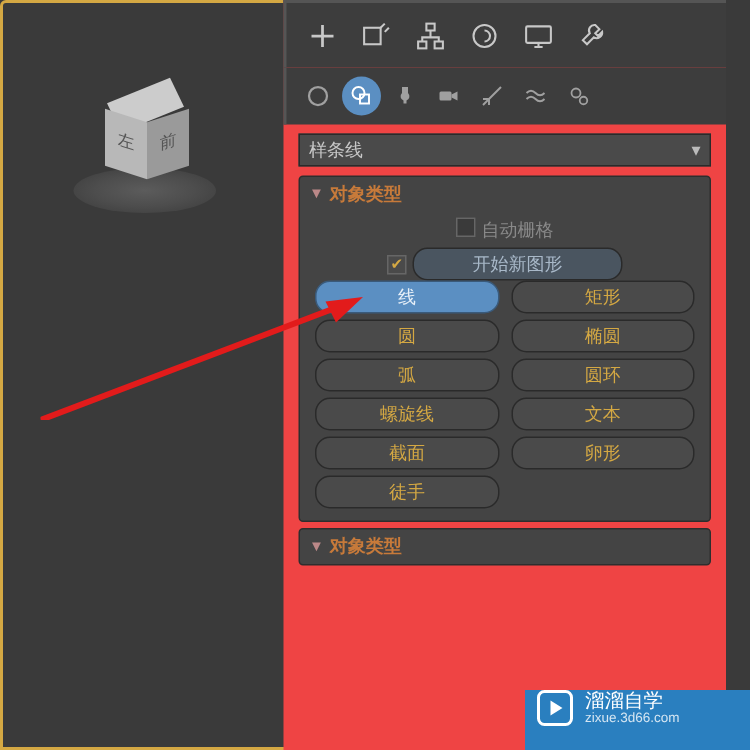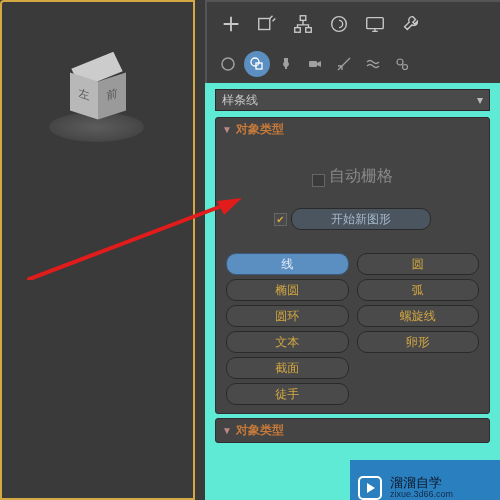--- a/index.html
+++ b/index.html
@@ -5,49 +5,49 @@
 *{box-sizing:border-box;margin:0;padding:0;font-family:"Microsoft YaHei",sans-serif}
 body{background:#3a3a3a;width:500px;height:500px;overflow:hidden;position:relative}
 .viewport{position:absolute;left:0;top:0;width:195px;height:500px;background:#3a3a3a;border:2px solid #d4a843;border-radius:4px 0 0 0}
 .gizmo{position:absolute;left:35px;top:35px;width:120px;height:120px}
 .ground{position:absolute;left:12px;top:75px;width:95px;height:30px;background:radial-gradient(ellipse,#6a6a6a 0%,#555 50%,#3a3a3a 100%);border-radius:50%;opacity:.7}
 .cube{position:absolute;left:33px;top:25px;width:55px;height:55px}
 .cube-top{position:absolute;width:42px;height:42px;background:#ccc;transform:skewY(-22deg) skewX(22deg) scaleY(.55);left:6px;top:-13px}
 .cube-left{position:absolute;width:28px;height:38px;background:#b8b8b8;transform:skewY(18deg);left:0;top:15px}
 .cube-right{position:absolute;width:28px;height:38px;background:#9a9a9a;transform:skewY(-18deg);left:28px;top:15px}
 .cube-face{font-size:11px;color:#555;text-align:center;padding-top:10px}
-.panel{position:absolute;right:0;top:0;width:295px;height:500px;background:#5eead4}
+.panel{position:absolute;right:16px;top:0;width:295px;height:500px;background:#ef4444}
 .toolbar1{height:45px;background:#3d3d3d;border-top:2px solid #555;border-left:2px solid #555;display:flex;align-items:center;padding:0 8px;gap:4px}
 .tb-btn{width:32px;height:32px;display:flex;align-items:center;justify-content:center;border-radius:3px;cursor:pointer;color:#c8c8c8}
 .tb-btn svg{width:22px;height:22px}
 .toolbar2{height:38px;background:#3d3d3d;border-left:2px solid #555;display:flex;align-items:center;padding:0 8px;gap:3px}
 .circ-btn{width:26px;height:26px;border-radius:50%;display:flex;align-items:center;justify-content:center;cursor:pointer;color:#a0a0a0}
 .circ-btn.active{background:#5b8fc2;color:#fff}
 .circ-btn svg{width:16px;height:16px}
 .dropdown{margin:6px 10px;height:22px;background:#4a4a4a;border:1px solid #2a2a2a;display:flex;align-items:center;padding:0 6px;color:#c8c8c8;font-size:12px;position:relative}
 .dropdown::after{content:"▾";position:absolute;right:6px;color:#bbb}
 .rollout{margin:4px 10px;border:1px solid #2e2e2e;background:#444;border-radius:3px}
 .roll-head{display:flex;align-items:center;padding:3px 6px;font-size:12px}
 .roll-arrow{color:#b88;margin-right:4px;font-size:10px}
 .roll-title{color:#c77a3a;font-weight:bold}
 .roll-body{padding:4px 6px 8px}
-.check-row{display:flex;align-items:flex-end;justify-content:center;margin:21px 0;font-size:16px;color:#888}
+.check-row{display:flex;align-items:flex-start;justify-content:center;margin:0 0;font-size:12px;color:#888}
 .chk{width:13px;height:13px;border:1px solid #666;background:#3a3a3a;margin-right:4px;display:inline-flex;align-items:center;justify-content:center;font-size:10px}
 .chk.on{background:#4a4a4a}
 .chk.on::after{content:"✔";color:#d4a843;font-size:10px}
-.newshape-row{display:flex;align-items:center;justify-content:center;margin:3px 0 23px}
+.newshape-row{display:flex;align-items:center;justify-content:center;margin:3px 0 0}
 .newshape-btn{width:140px;height:22px;background:#4a5560;border:1px solid #2a2a2a;border-radius:10px;color:#a8b8c8;font-size:12px;display:flex;align-items:center;justify-content:center}
 .btn-grid{display:grid;grid-template-columns:1fr 1fr;gap:4px 8px;padding:0 4px}
 .sbtn{height:22px;background:#4a4a4a;border:1px solid #2a2a2a;border-radius:10px;display:flex;align-items:center;justify-content:center;font-size:12px;cursor:pointer}
 .sbtn.selected{background:#5b8fc2;border-color:#3a5a7a;color:#e8f0f8}
 .sbtn.norm{color:#d4a843}
 .sbtn.half{grid-column:1/2}
 .arrow-line{position:absolute;left:27px;top:198px;width:215px;height:82px}
 .arrow-line svg{width:100%;height:100%}
-.badge{position:absolute;right:0;bottom:0;width:150px;height:40px;background:#2a7fbf;display:flex;align-items:flex-end;padding:0 8px;color:#0f172a;font-size:13px}
+.badge{position:absolute;right:0;bottom:0;width:150px;height:40px;background:#2a7fbf;display:flex;align-items:flex-start;padding:0 8px;color:#ffffff;font-size:13px}
 .badge .play{width:24px;height:24px;border:2px solid #fff;border-radius:5px;display:flex;align-items:center;justify-content:center;margin-right:8px}
 .badge .play::before{content:"";border-left:8px solid #fff;border-top:5px solid transparent;border-bottom:5px solid transparent;margin-left:2px}
 .badge .sub{font-size:9px;opacity:.8;display:block}
 .badge .txt{line-height:1.1}
 </style>
 </head>
 <body>
 
 <div class="viewport">
   <div class="gizmo">
@@ -159,42 +159,45 @@
         <span class="chk on"></span>
         <div class="newshape-btn">
           <span>开始新图形</span>
         </div>
       </div>
       <div class="btn-grid">
         <div class="sbtn selected">
             <span>线</span>
           </div>
         <div class="sbtn norm">
+            <span>矩形</span>
+          </div>
+        <div class="sbtn norm">
             <span>圆</span>
           </div>
         <div class="sbtn norm">
             <span>椭圆</span>
           </div>
         <div class="sbtn norm">
             <span>弧</span>
           </div>
         <div class="sbtn norm">
             <span>圆环</span>
           </div>
         <div class="sbtn norm">
             <span>螺旋线</span>
           </div>
         <div class="sbtn norm">
             <span>文本</span>
           </div>
         <div class="sbtn norm">
+            <span>截面</span>
+          </div>
+        <div class="sbtn norm">
             <span>卵形</span>
-          </div>
-        <div class="sbtn norm">
-            <span>截面</span>
           </div>
         <div class="sbtn norm half">
             <span>徒手</span>
           </div>
       </div>
     </div>
   </div>
 
   <div class="rollout">
     <div class="roll-head">

